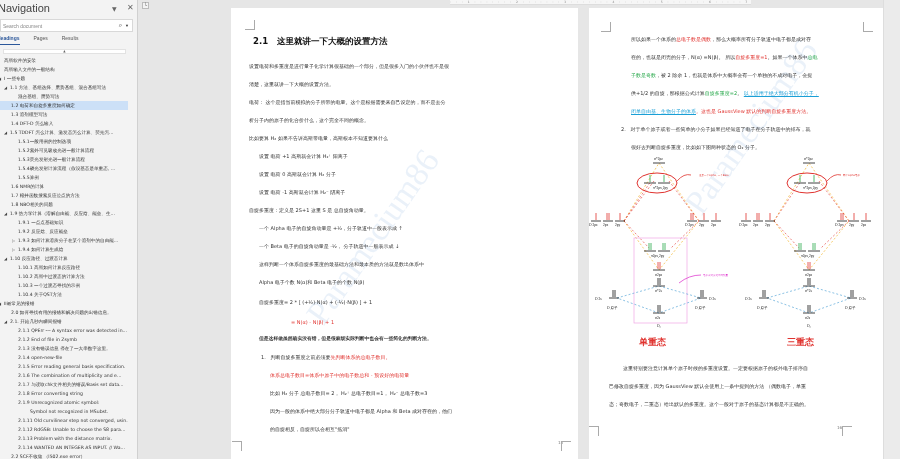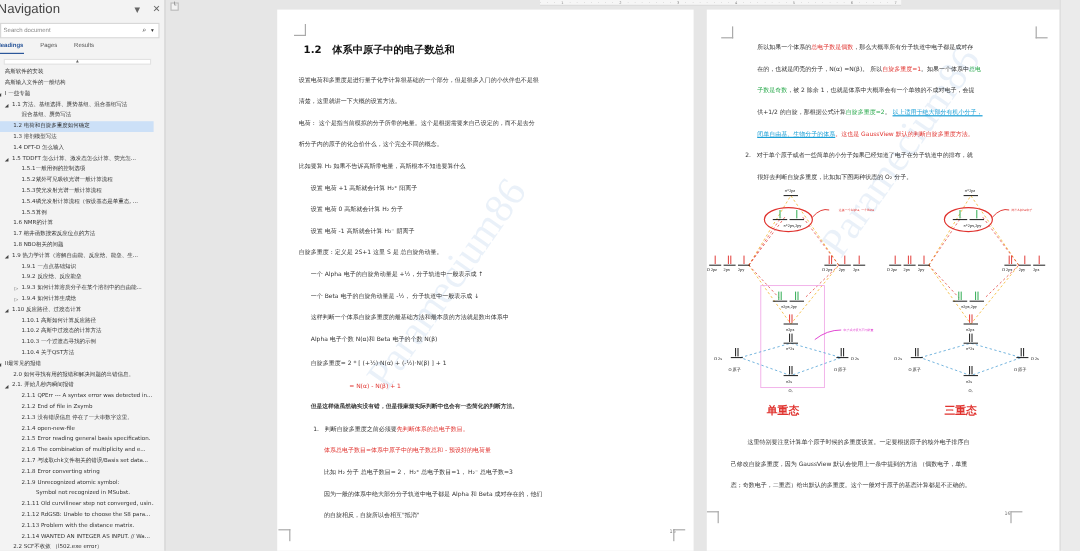--- a/index.html
+++ b/index.html
@@ -209,21 +209,21 @@
 </div>
 
 <div class="ruler">
   · · · <span>1</span> · · · · · · · <span>2</span> · · · · · · · <span>3</span> · · · · · · · <span>4</span> · · · · · · · <span>5</span> · · · · · · · <span>6</span> · · · · · <span>7</span>
 </div>
 
 <div class="page" id="p1" style="left:231px">
   <div class="crn" style="left:14px;top:12px;border-right-width:1px;border-bottom-width:1px"></div>
   <div class="wm" style="left:40px;top:210px">Paramecium86</div>
   <div class="t h" style="left:22px;top:28px">
-    <span>1.2</span>&nbsp;&nbsp;&nbsp;<span>体系中原子中的电子数总和</span>
+    <span>2.1</span>&nbsp;&nbsp;&nbsp;<span>这里就讲一下大概的设置方法</span>
   </div>
   <div class="t" style="left:18px;top:55px">设置电荷和多重度是进行量子化学计算很基础的一个部分，但是很多入门的小伙伴也不是很</div>
   <div class="t" style="left:18px;top:73px">清楚，这里就讲一下大概的设置方法。</div>
   <div class="t" style="left:18px;top:91px">电荷：  这个是指当前模拟的分子所带的电量。这个是根据需要来自己设定的，而不是去分</div>
   <div class="t" style="left:18px;top:109px">析分子内的原子的化合价什么，这个完全不同的概念。</div>
   <div class="t" style="left:18px;top:127px">比如要算  H₂  如果不告诉高斯带电量，高斯根本不知道要算什么</div>
   <div class="t" style="left:28px;top:145px">设置  电荷  +1    高斯就会计算    H₂⁺ 阳离子</div>
   <div class="t" style="left:28px;top:163px">设置  电荷  0     高斯就会计算    H₂   分子</div>
   <div class="t" style="left:28px;top:181px">设置  电荷  -1    高斯就会计算    H₂⁻  阴离子</div>
   <div class="t" style="left:18px;top:199px">自旋多重度：定义是  2S+1  这里 S 是 总自旋角动量。</div>

